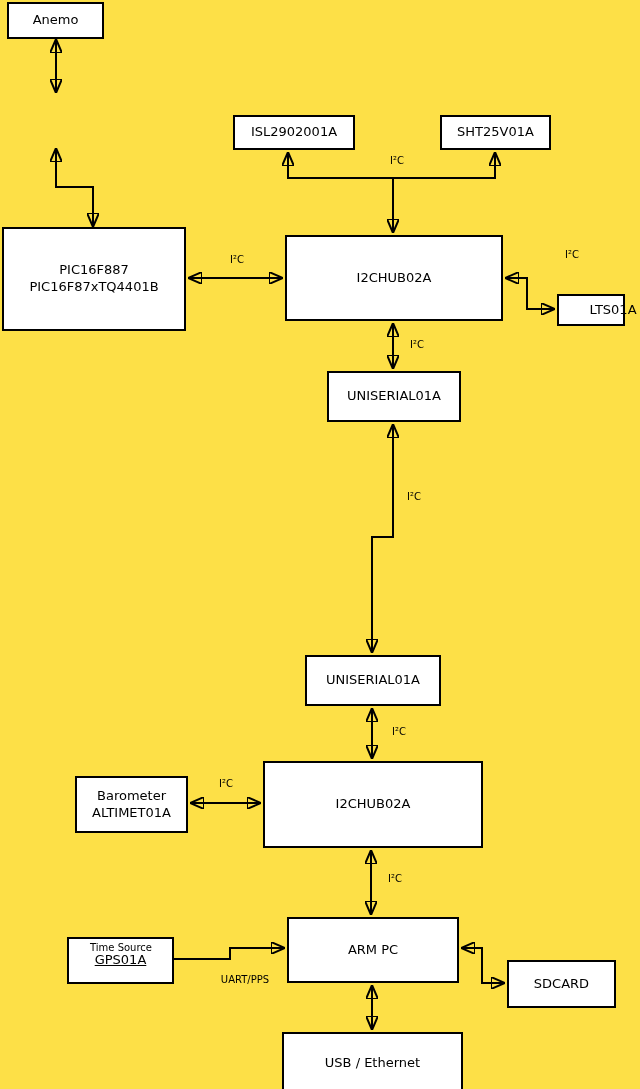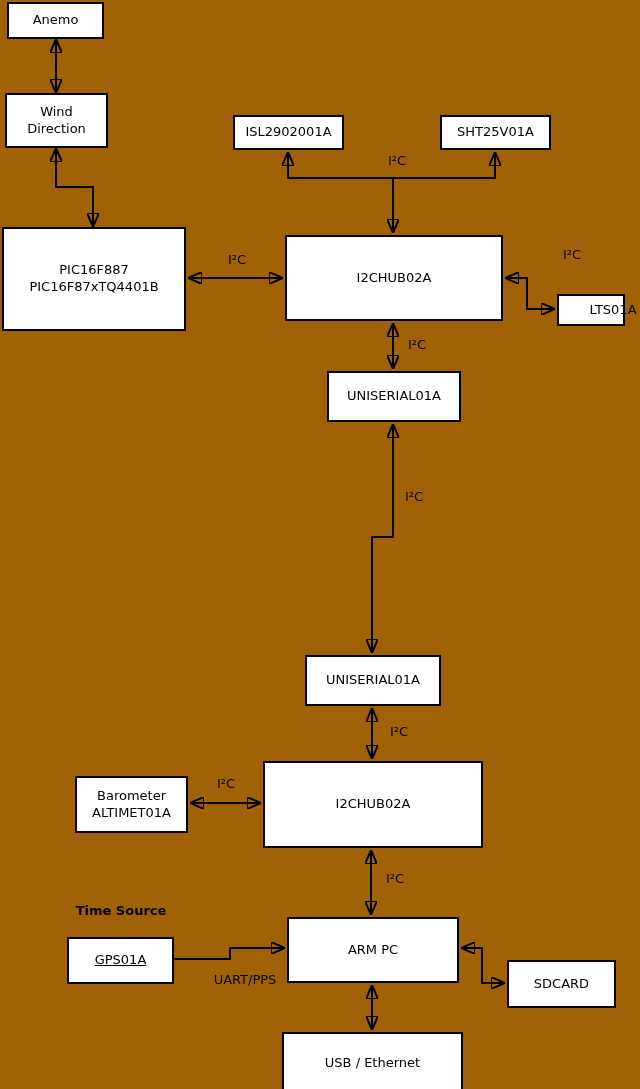--- a/index.html
+++ b/index.html
@@ -4,21 +4,21 @@
 <style>
   html, body {
     margin: 0;
     padding: 0;
     background: #ffffff;
   }
   .canvas {
     position: relative;
     width: 640px;
     height: 1089px;
-    background: #a16207;
+    background: #fde047;
     font-family: "DejaVu Sans", sans-serif;
     color: #000000;
     overflow: hidden;
   }
   .wires {
     position: absolute;
     left: 0;
     top: 0;
     width: 640px;
     height: 1089px;
@@ -38,29 +38,29 @@
     align-items: center;
     justify-content: center;
     text-align: center;
     font-size: 13px;
     line-height: 1.3;
     white-space: nowrap;
   }
   .edge-label {
     position: absolute;
     transform: translate(-50%, -50%);
-    font-size: 13px;
+    font-size: 10px;
     white-space: nowrap;
     background: transparent;
   }
   
   #n-anemo        { left: 7px;   top: 2px;    width: 97px;  height: 37px; }
   #n-wind         { left: 5px;   top: 93px;   width: 103px; height: 55px; }
   #n-pic          { left: 2px;   top: 227px;  width: 184px; height: 104px; }
-  #n-isl          { left: 233px; top: 115px;  width: 111px; height: 35px; }
+  #n-isl          { left: 233px; top: 115px;  width: 122px; height: 35px; }
   #n-sht          { left: 440px; top: 115px;  width: 111px; height: 35px; }
   #n-hub-top      { left: 285px; top: 235px;  width: 218px; height: 86px; }
   #n-lts          { left: 557px; top: 294px;  width: 68px;  height: 32px; padding-left: 44px; }
   #n-uniserial-a  { left: 327px; top: 371px;  width: 134px; height: 51px; }
   #n-uniserial-b  { left: 305px; top: 655px;  width: 136px; height: 51px; }
   #n-hub-bottom   { left: 263px; top: 761px;  width: 220px; height: 87px; }
   #n-barometer    { left: 75px;  top: 776px;  width: 113px; height: 57px; }
   #n-armpc        { left: 287px; top: 917px;  width: 172px; height: 66px; }
   #n-gps          { left: 67px;  top: 937px;  width: 107px; height: 47px; text-decoration: underline; }
   #n-sdcard       { left: 507px; top: 960px;  width: 109px; height: 48px; }
@@ -68,21 +68,21 @@
   
   #el-bus-isl-sht   { left: 397px; top: 160px; }
   #el-pic-hub       { left: 237px; top: 259px; }
   #el-hub-lts       { left: 572px; top: 254px; }
   #el-hub-uniserial { left: 417px; top: 344px; }
   #el-uniserial     { left: 414px; top: 496px; }
   #el-uniserial-hub2{ left: 399px; top: 731px; }
   #el-barometer-hub { left: 226px; top: 783px; }
   #el-hub2-armpc    { left: 395px; top: 878px; }
   #el-uart-pps      { left: 222px; top: 979px; margin-left: 23px; }
-  #el-time-source   { left: 121px; top: 910px; font-weight: bold; }
+  #el-time-source   { left: 121px; top: 947px; }
 </style>
 </head>
 <body>
 
 <div class="canvas">
 
   <svg class="wires" viewBox="0 0 640 1089" xmlns="http://www.w3.org/2000/svg">
     <defs>
       <marker id="ah-end" viewBox="0 0 14 12" markerWidth="14" markerHeight="12" refX="14" refY="6" orient="auto" markerUnits="userSpaceOnUse">
         <path d="M0,0 L14,6 L0,12 z" fill="#000000" stroke="none"></path>
@@ -105,24 +105,20 @@
     <path d="M 371,850 L 371,915" marker-start="url(#ah-start)" marker-end="url(#ah-end)"></path>
     <path d="M 174,959 L 230,959 L 230,948 L 285,948" marker-end="url(#ah-end)"></path>
     <path d="M 461,948 L 482,948 L 482,983 L 505,983" marker-start="url(#ah-start)" marker-end="url(#ah-end)"></path>
     <path d="M 372,985 L 372,1030" marker-start="url(#ah-start)" marker-end="url(#ah-end)"></path>
   </svg>
 
   <div class="node" id="n-anemo">
     <span>Anemo</span>
   </div>
 
-  <div class="node" id="n-wind">
-    <span>Wind</span>
-    <span>Direction</span>
-  </div>
 
   <div class="node" id="n-pic">
     <span>PIC16F887</span>
     <span>PIC16F87xTQ4401B</span>
   </div>
 
   <div class="node" id="n-isl">
     <span>ISL2902001A</span>
   </div>
 

